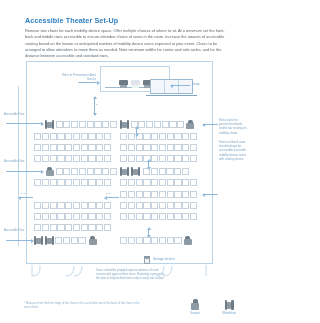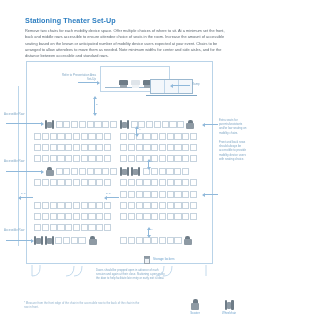--- a/index.html
+++ b/index.html
@@ -127,21 +127,21 @@
   .bigdev.wc .armL,.bigdev.wc .armR{position:absolute;top:1px;width:2.2px;height:10px;background:#6e7c87;border-radius:1px;}
   .bigdev.wc .armL{left:0;} .bigdev.wc .armR{right:0;}
   .bigdev.wc .body{position:absolute;left:2.2px;right:2.2px;top:2.5px;bottom:1px;background:#8e9aa4;}
 </style>
 </head>
 <body>
 
 <div class="page">
 
   <div class="header">
-    <div class="title">Stationing Theater Set-Up</div>
+    <div class="title">Accessible Theater Set-Up</div>
     <p class="intro">Remove two chairs for each mobility device space. Offer multiple choices of where to sit. At a minimum set the front, back and middle rows accessible to ensure attendee choice of seats in the room. Increase the amount of accessible seating based on the known or anticipated number of mobility device users expected at your event. Chairs to be arranged to allow attendees to move them as needed. Note minimum widths for center and side aisles, and for the distance between accessible and standard rows.</p>
   </div>
 
   <div class="frame"></div>
 
   <div class="pres-box">
     <div class="pres-base"></div>
     <div class="pres-inner">
       <div class="chair">
           <div class="back"></div>

